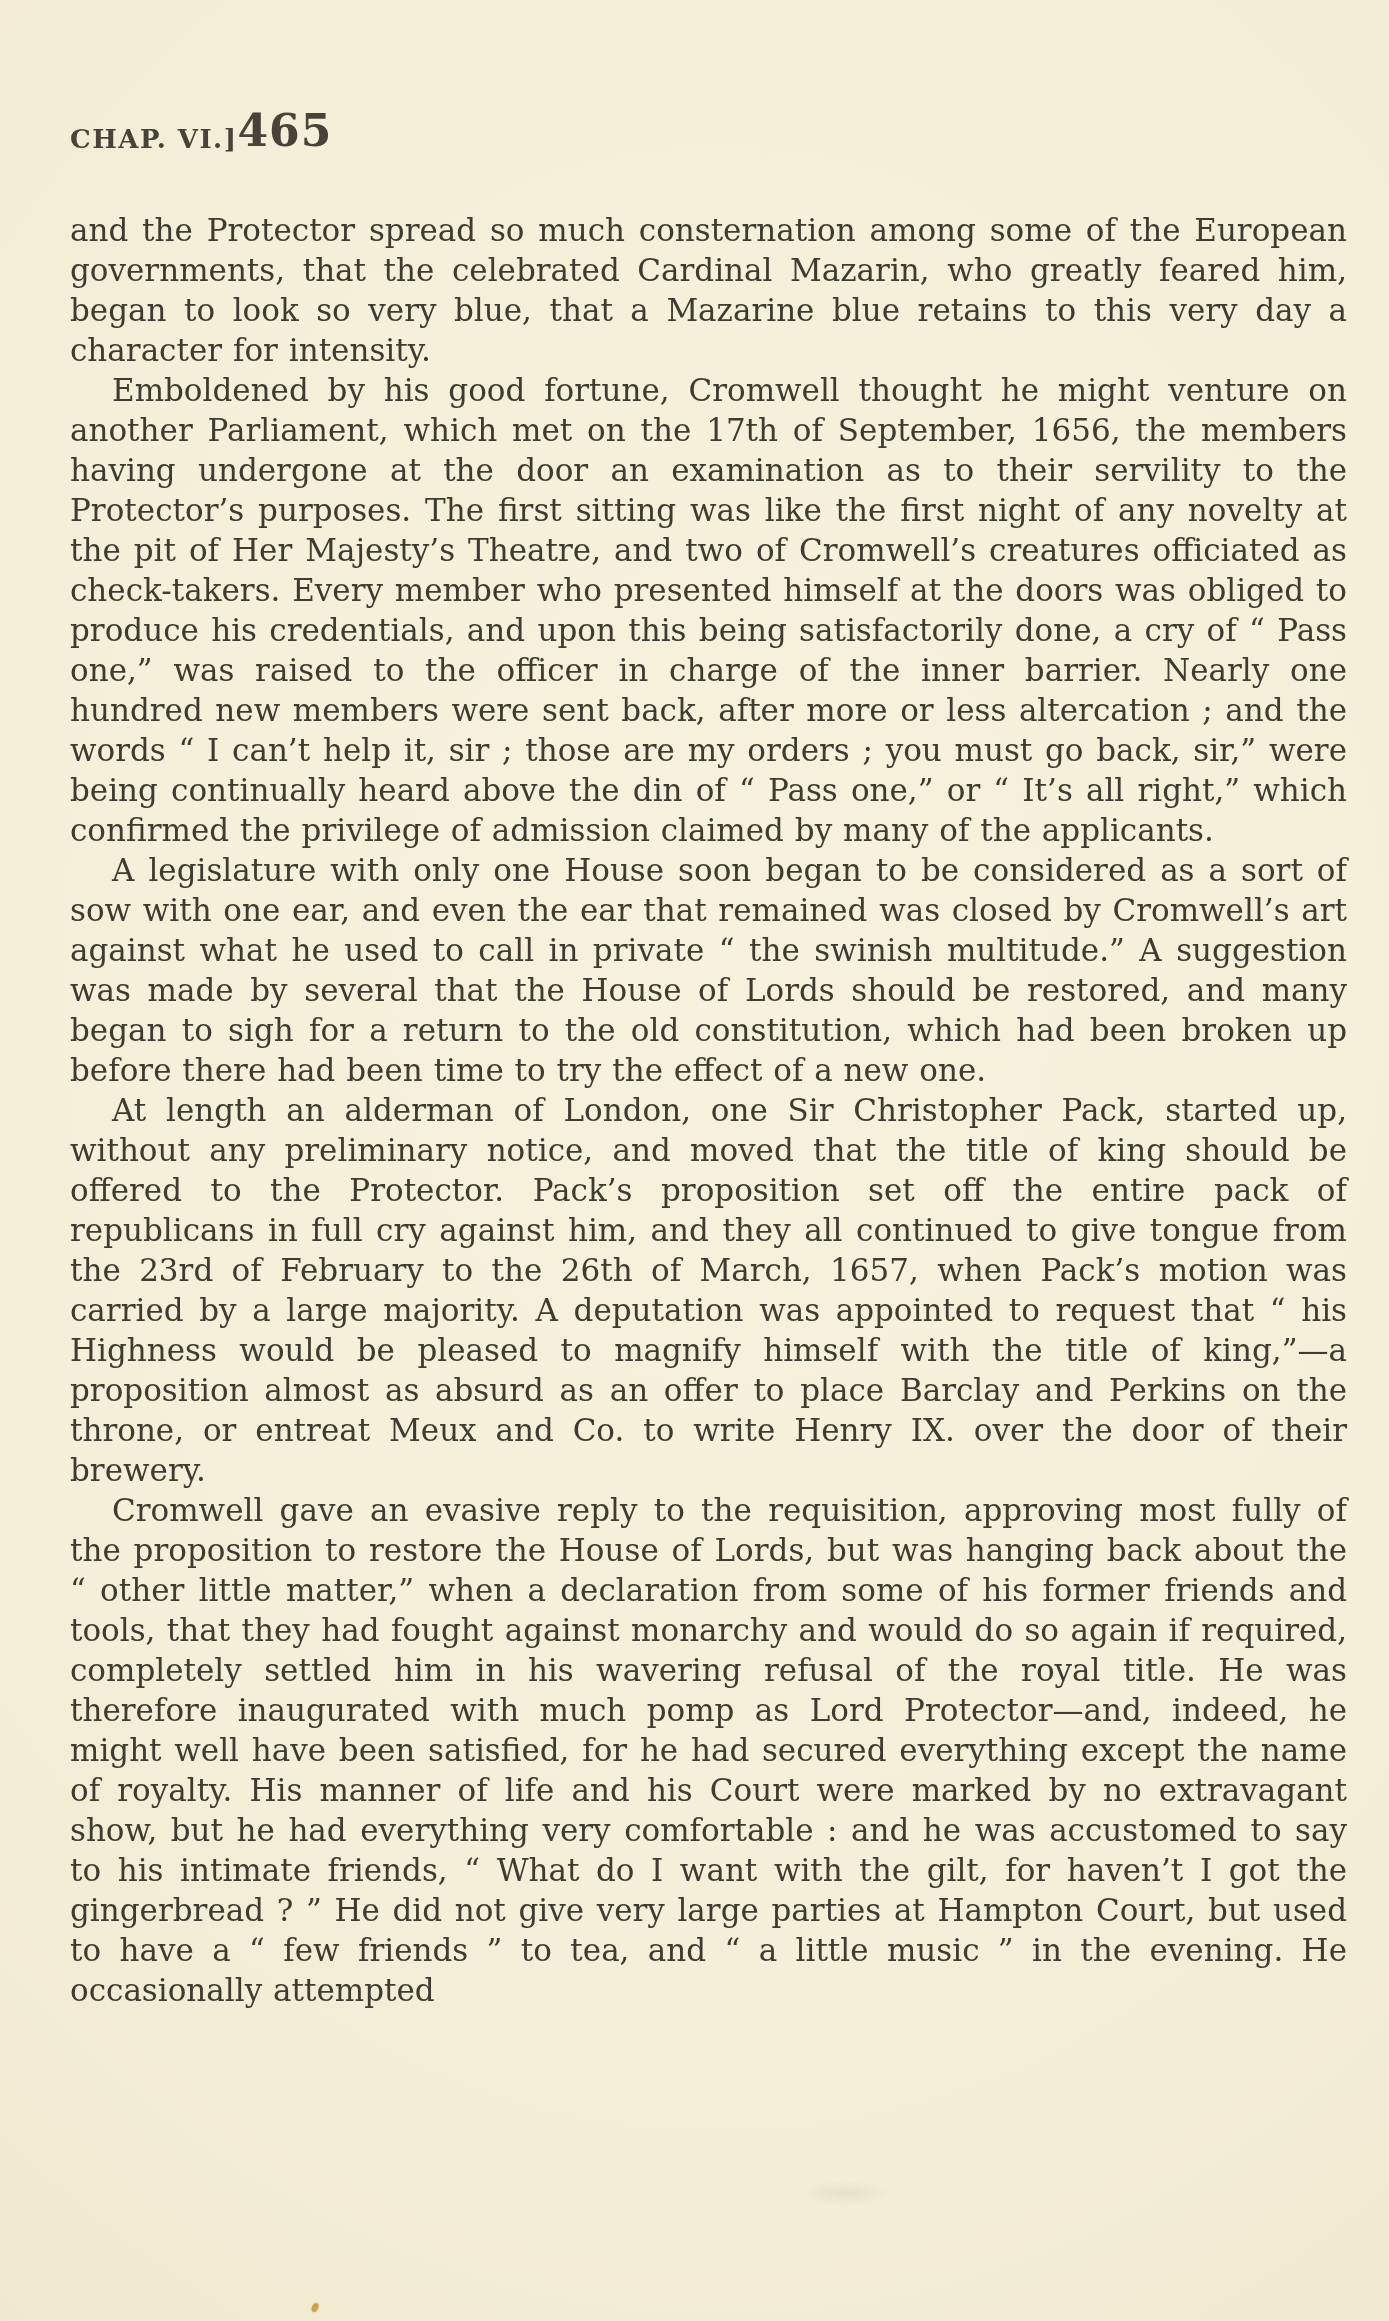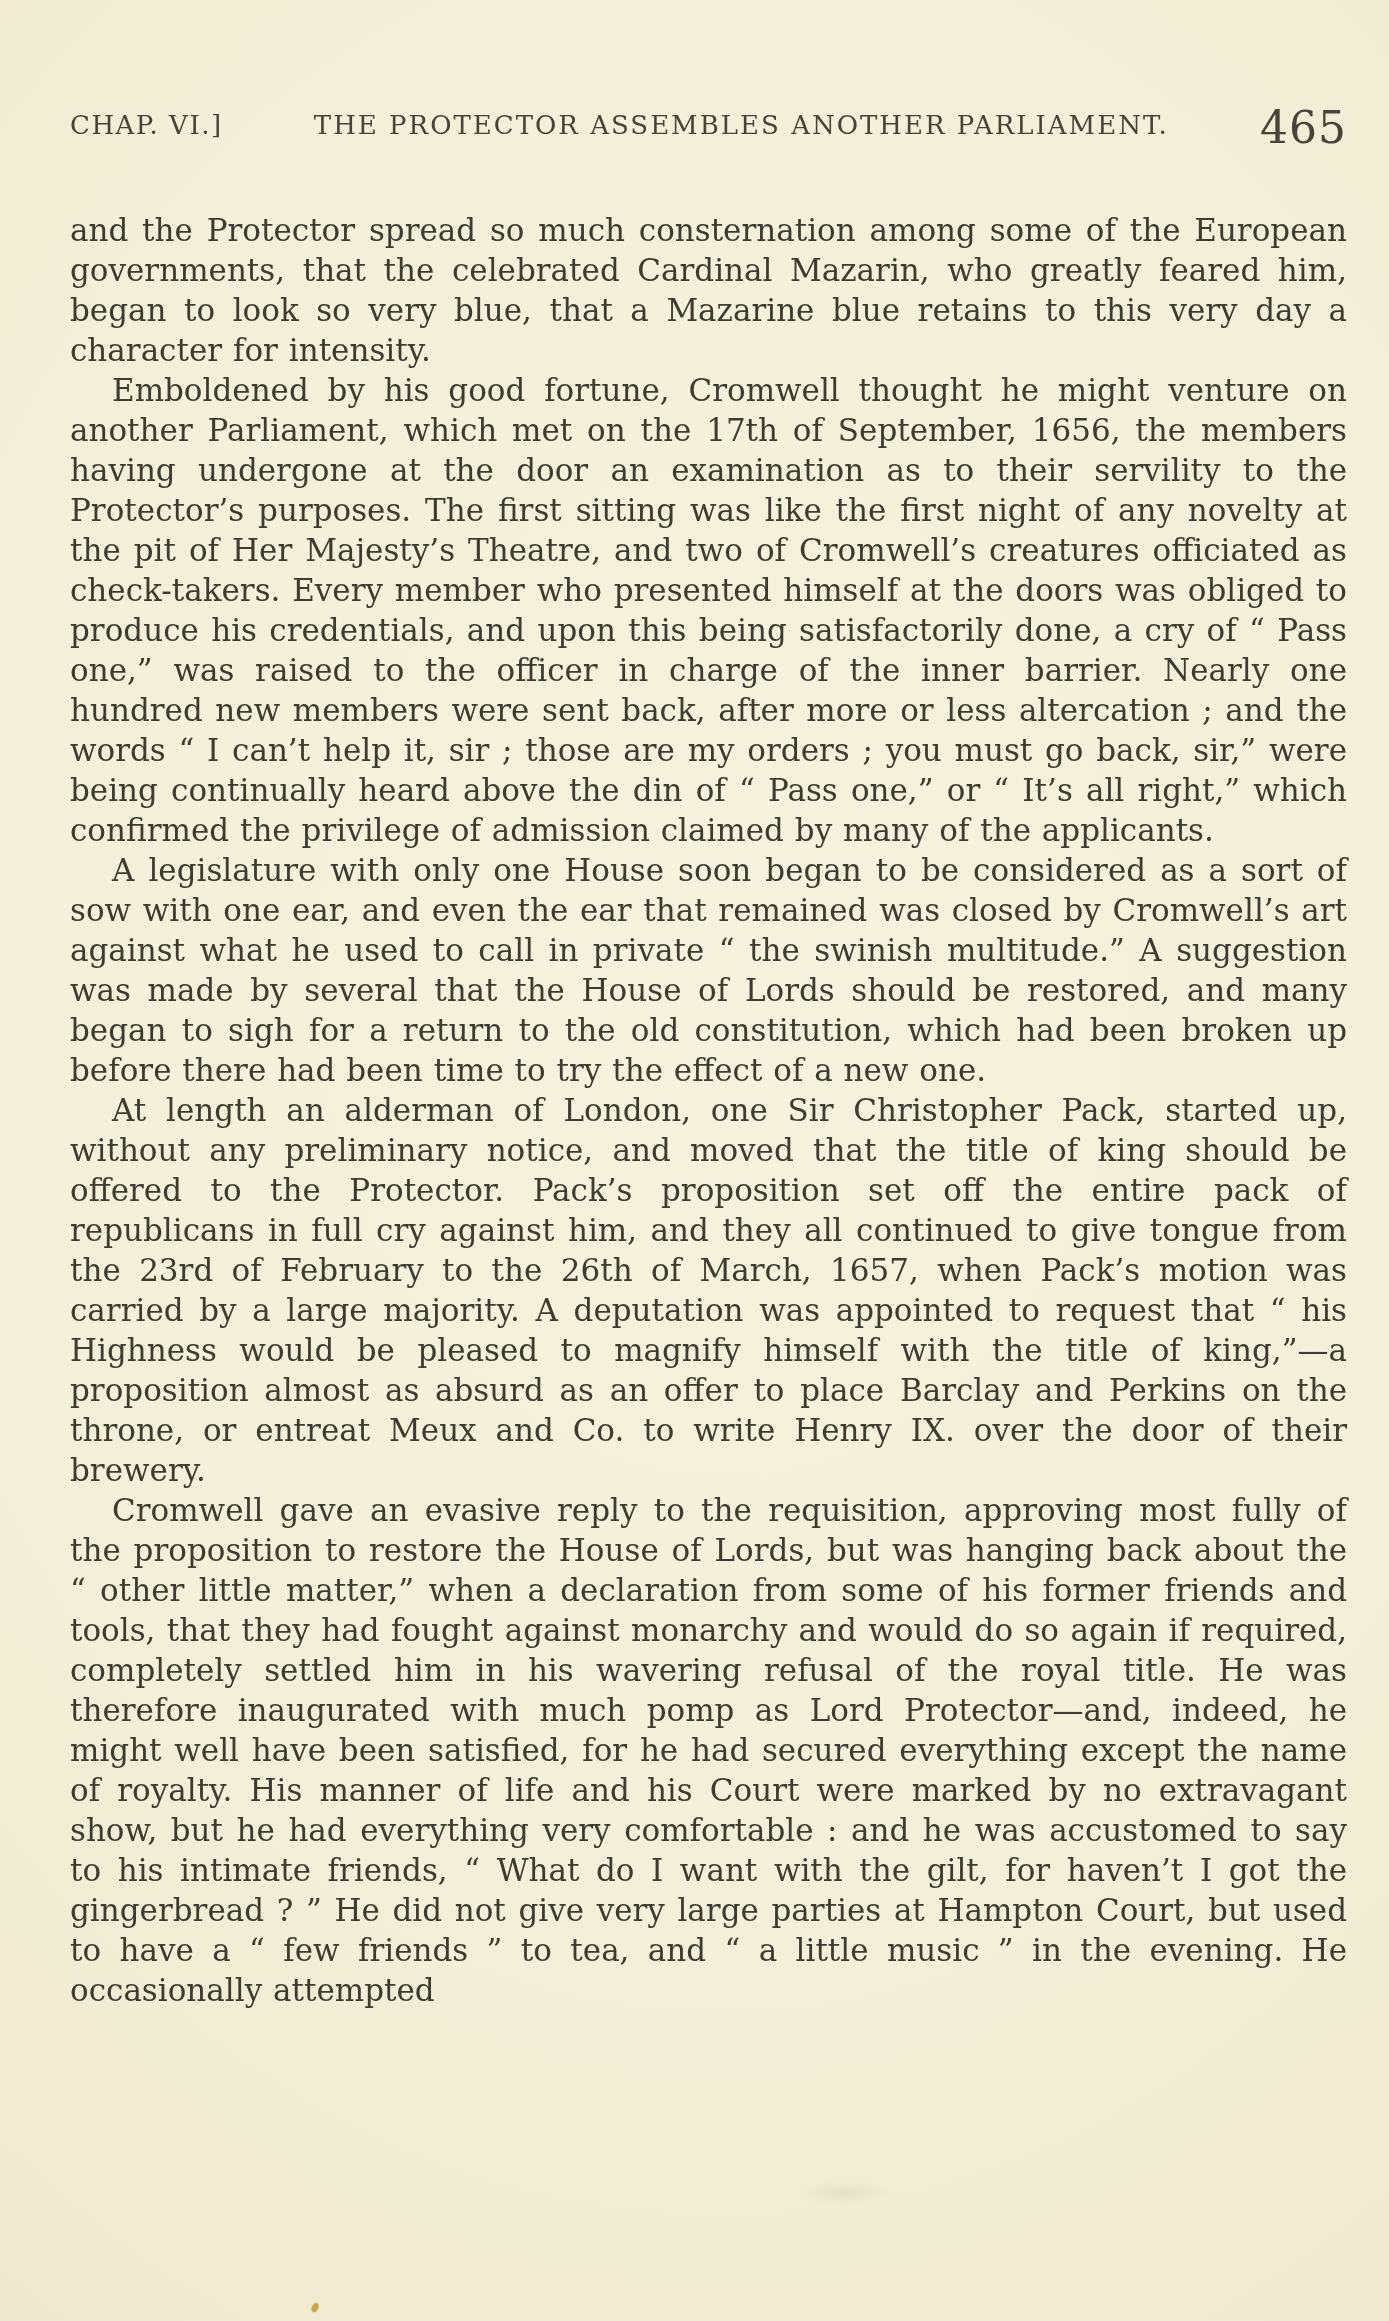--- a/index.html
+++ b/index.html
@@ -19,24 +19,25 @@
     color: #403d32;
   }
   .inner {
     position: absolute;
     left: 70px;
     top: 96px;
     width: 1277px;
   }
   .page-header {
     display: flex;
-    align-items: center;
+    align-items: flex-end;
     height: 58px;
     margin-bottom: 56px;
     color: #474338;
+    font-weight: bold;
   }
   .chapter-label {
     font-size: 26px;
     letter-spacing: 1.5px;
     white-space: nowrap;
   }
   .running-title {
     flex: 1;
     text-align: center;
     font-size: 26px;
@@ -89,21 +90,20 @@
   }
 </style>
 </head>
 <body>
 
 <div class="page">
   <div class="inner">
 
     <div class="page-header">
       <span class="chapter-label">CHAP. VI.]</span>
-      <span class="running-title">THE PROTECTOR ASSEMBLES ANOTHER PARLIAMENT.</span>
       <span class="page-number">465</span>
     </div>
 
     <div class="body-text">
       <p>and the Protector spread so much consternation among some of the European governments, that the celebrated Cardinal Mazarin, who greatly feared him, began to look so very blue, that a Mazarine blue retains to this very day a character for intensity.</p>
       <p class="indented">Emboldened by his good fortune, Cromwell thought he might venture on another Parliament, which met on the 17th of September, 1656, the members having undergone at the door an examination as to their servility to the Protector’s purposes.  The first sitting was like the first night of any novelty at the pit of Her Majesty’s Theatre, and two of Cromwell’s creatures officiated as check-takers.  Every member who presented himself at the doors was obliged to produce his credentials, and upon this being satisfactorily done, a cry of “&nbsp;Pass one,” was raised to the officer in charge of the inner barrier. Nearly one hundred new members were sent back, after more or less altercation&nbsp;; and the words “&nbsp;I can’t help it, sir&nbsp;; those are my orders&nbsp;; you must go back, sir,” were being continually heard above the din of “&nbsp;Pass one,” or “&nbsp;It’s all right,” which confirmed the privilege of admission claimed by many of the applicants.</p>
       <p class="indented">A legislature with only one House soon began to be considered as a sort of sow with one ear, and even the ear that remained was closed by Cromwell’s art against what he used to call in private “&nbsp;the swinish multitude.”  A suggestion was made by several that the House of Lords should be restored, and many began to sigh for a return to the old constitution, which had been broken up before there had been time to try the effect of a new one.</p>
       <p class="indented">At length an alderman of London, one Sir Christopher Pack, started up, without any preliminary notice, and moved that the title of king should be offered to the Protector.  Pack’s proposition set off the entire pack of republicans in full cry against him, and they all continued to give tongue from the 23rd of February to the 26th of March, 1657, when Pack’s motion was carried by a large majority. A deputation was appointed to request that “&nbsp;his Highness would be pleased to magnify himself with the title of king,”—a proposition almost as absurd as an offer to place Barclay and Perkins on the throne, or entreat Meux and Co. to write Henry IX. over the door of their brewery.</p>
       <p class="indented">Cromwell gave an evasive reply to the requisition, approving most fully of the proposition to restore the House of Lords, but was hanging back about the “&nbsp;other little matter,” when a declaration from some of his former friends and tools, that they had fought against monarchy and would do so again if required, completely settled him in his wavering refusal of the royal title.  He was therefore inaugurated with much pomp as Lord Protector—and, indeed, he might well have been satisfied, for he had secured everything except the name of royalty.  His manner of life and his Court were marked by no extravagant show, but he had everything very comfortable&nbsp;: and he was accustomed to say to his intimate friends, “&nbsp;What do I want with the gilt, for haven’t I got the gingerbread&nbsp;?&nbsp;”  He did not give very large parties at Hampton Court, but used to have a “&nbsp;few friends&nbsp;” to tea, and “&nbsp;a little music&nbsp;” in the evening.  He occasionally attempted</p>
     </div>

